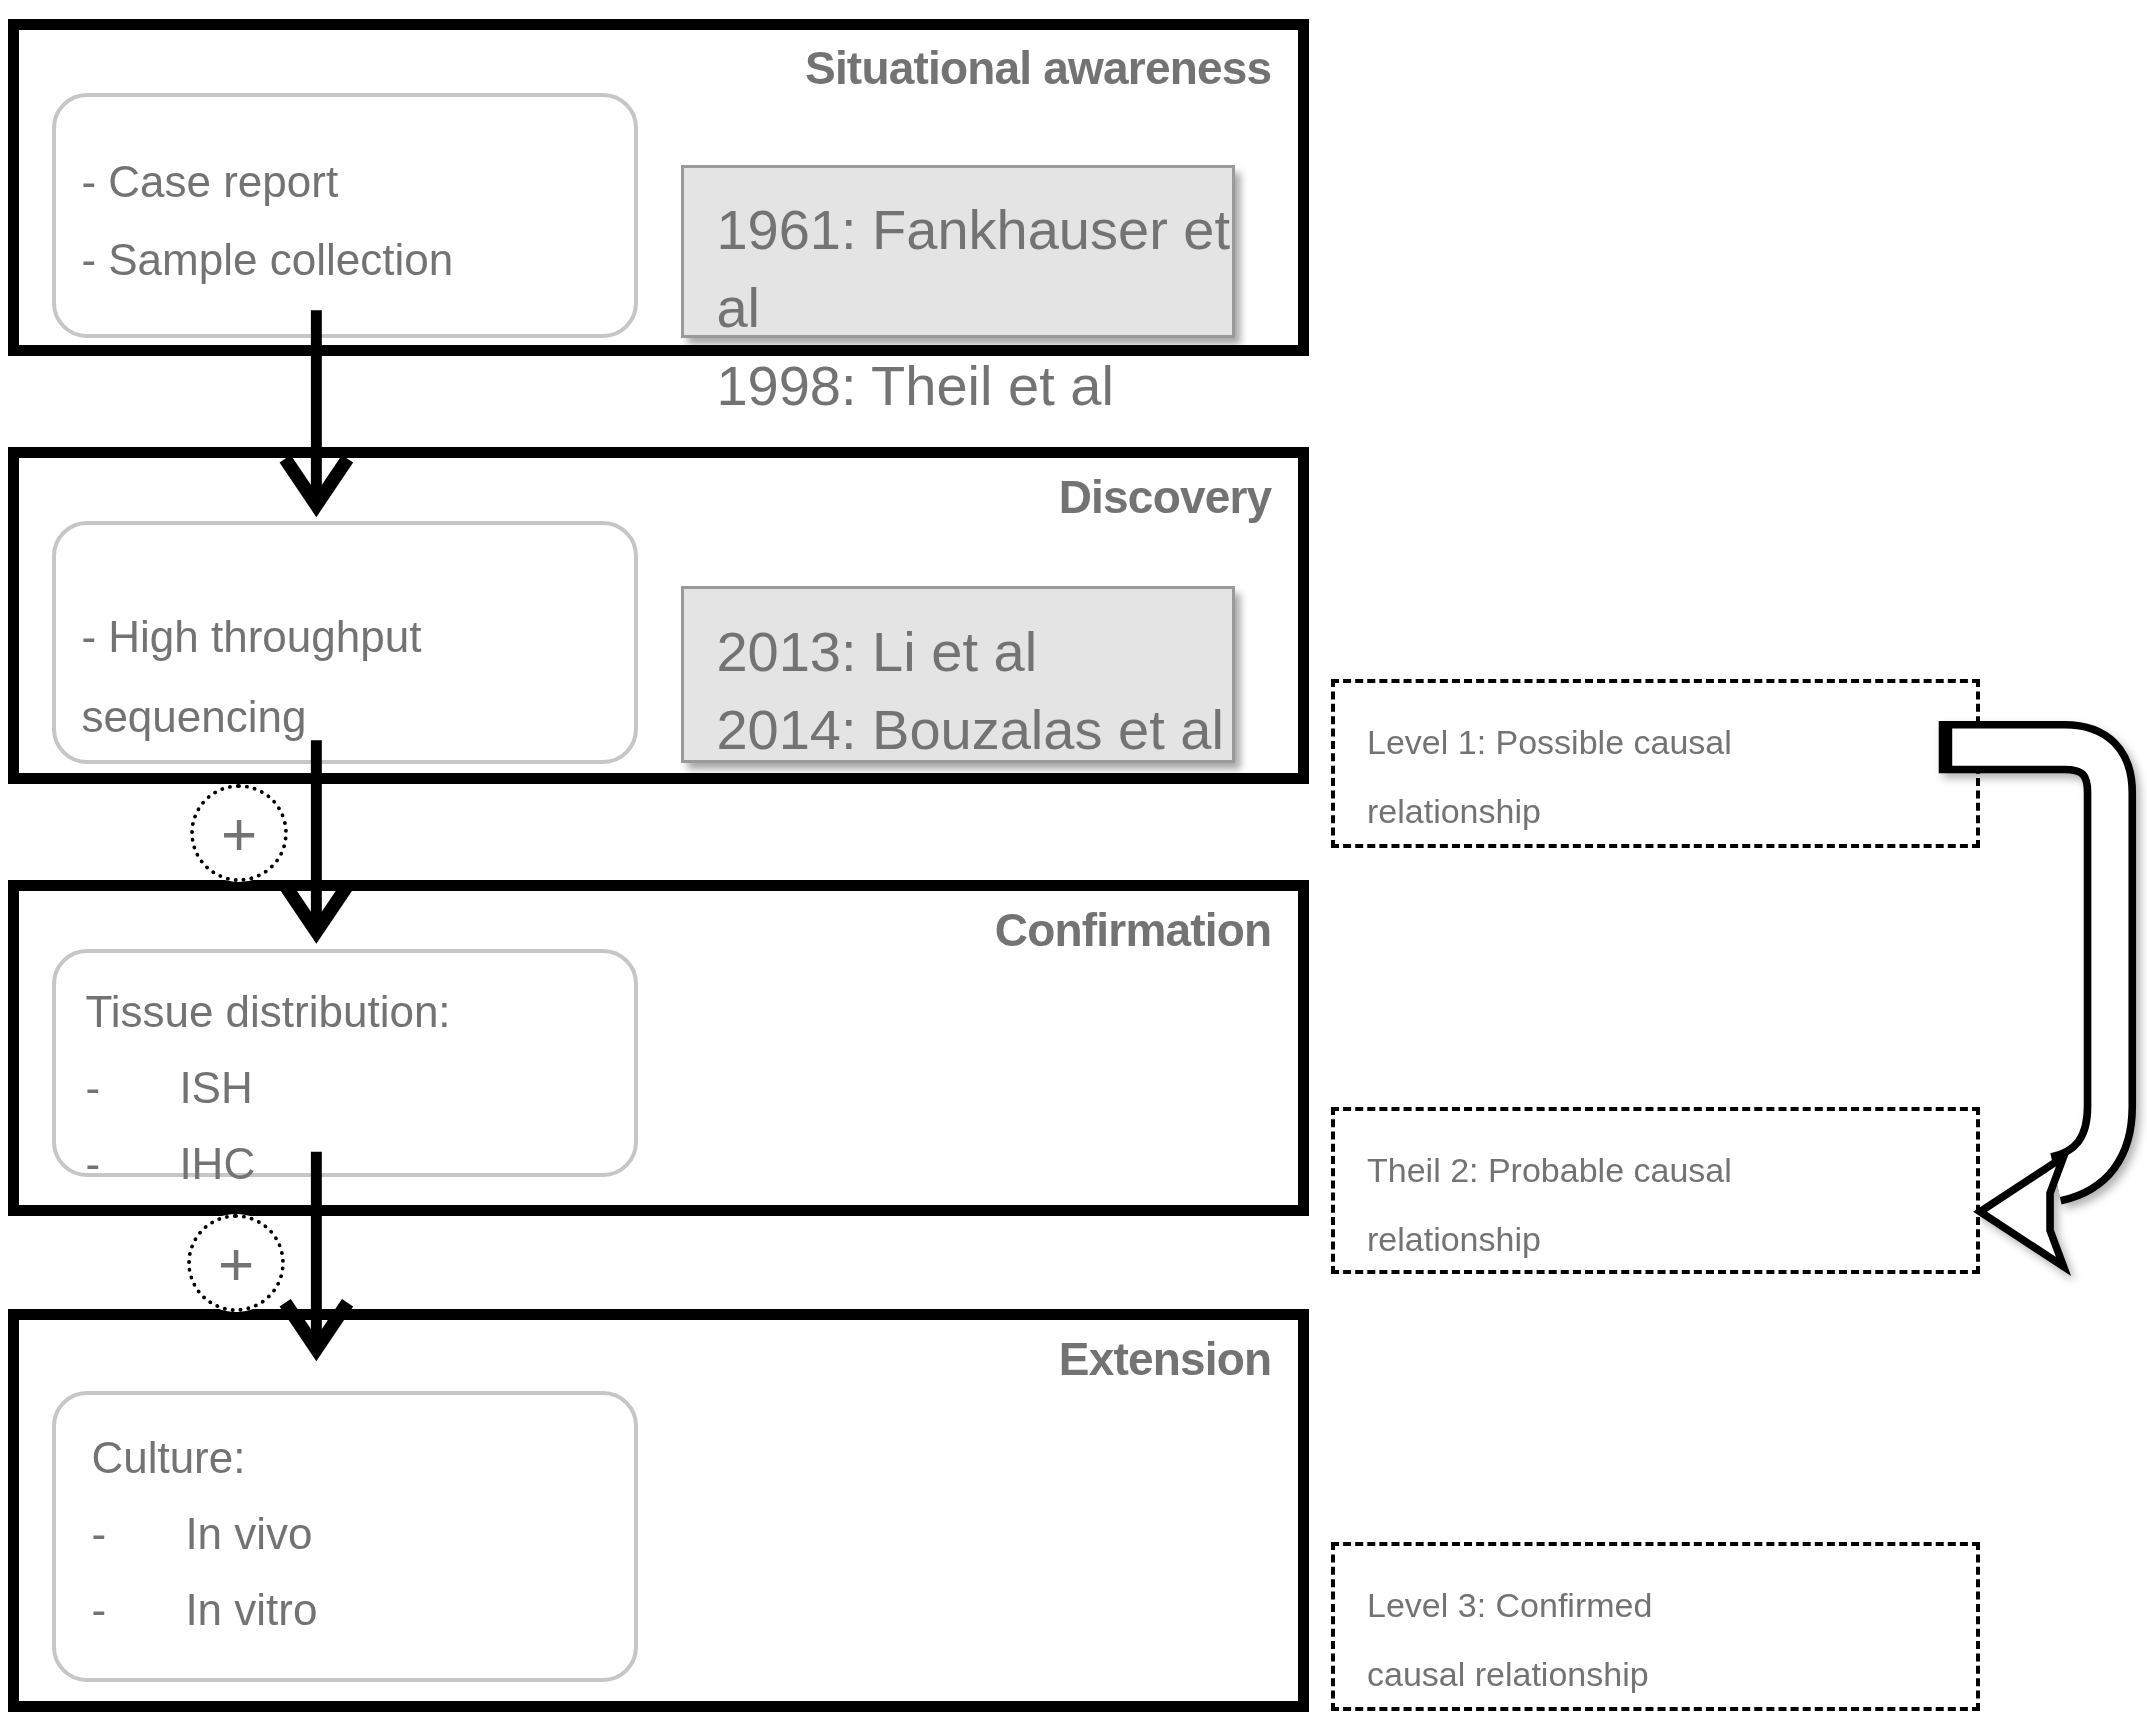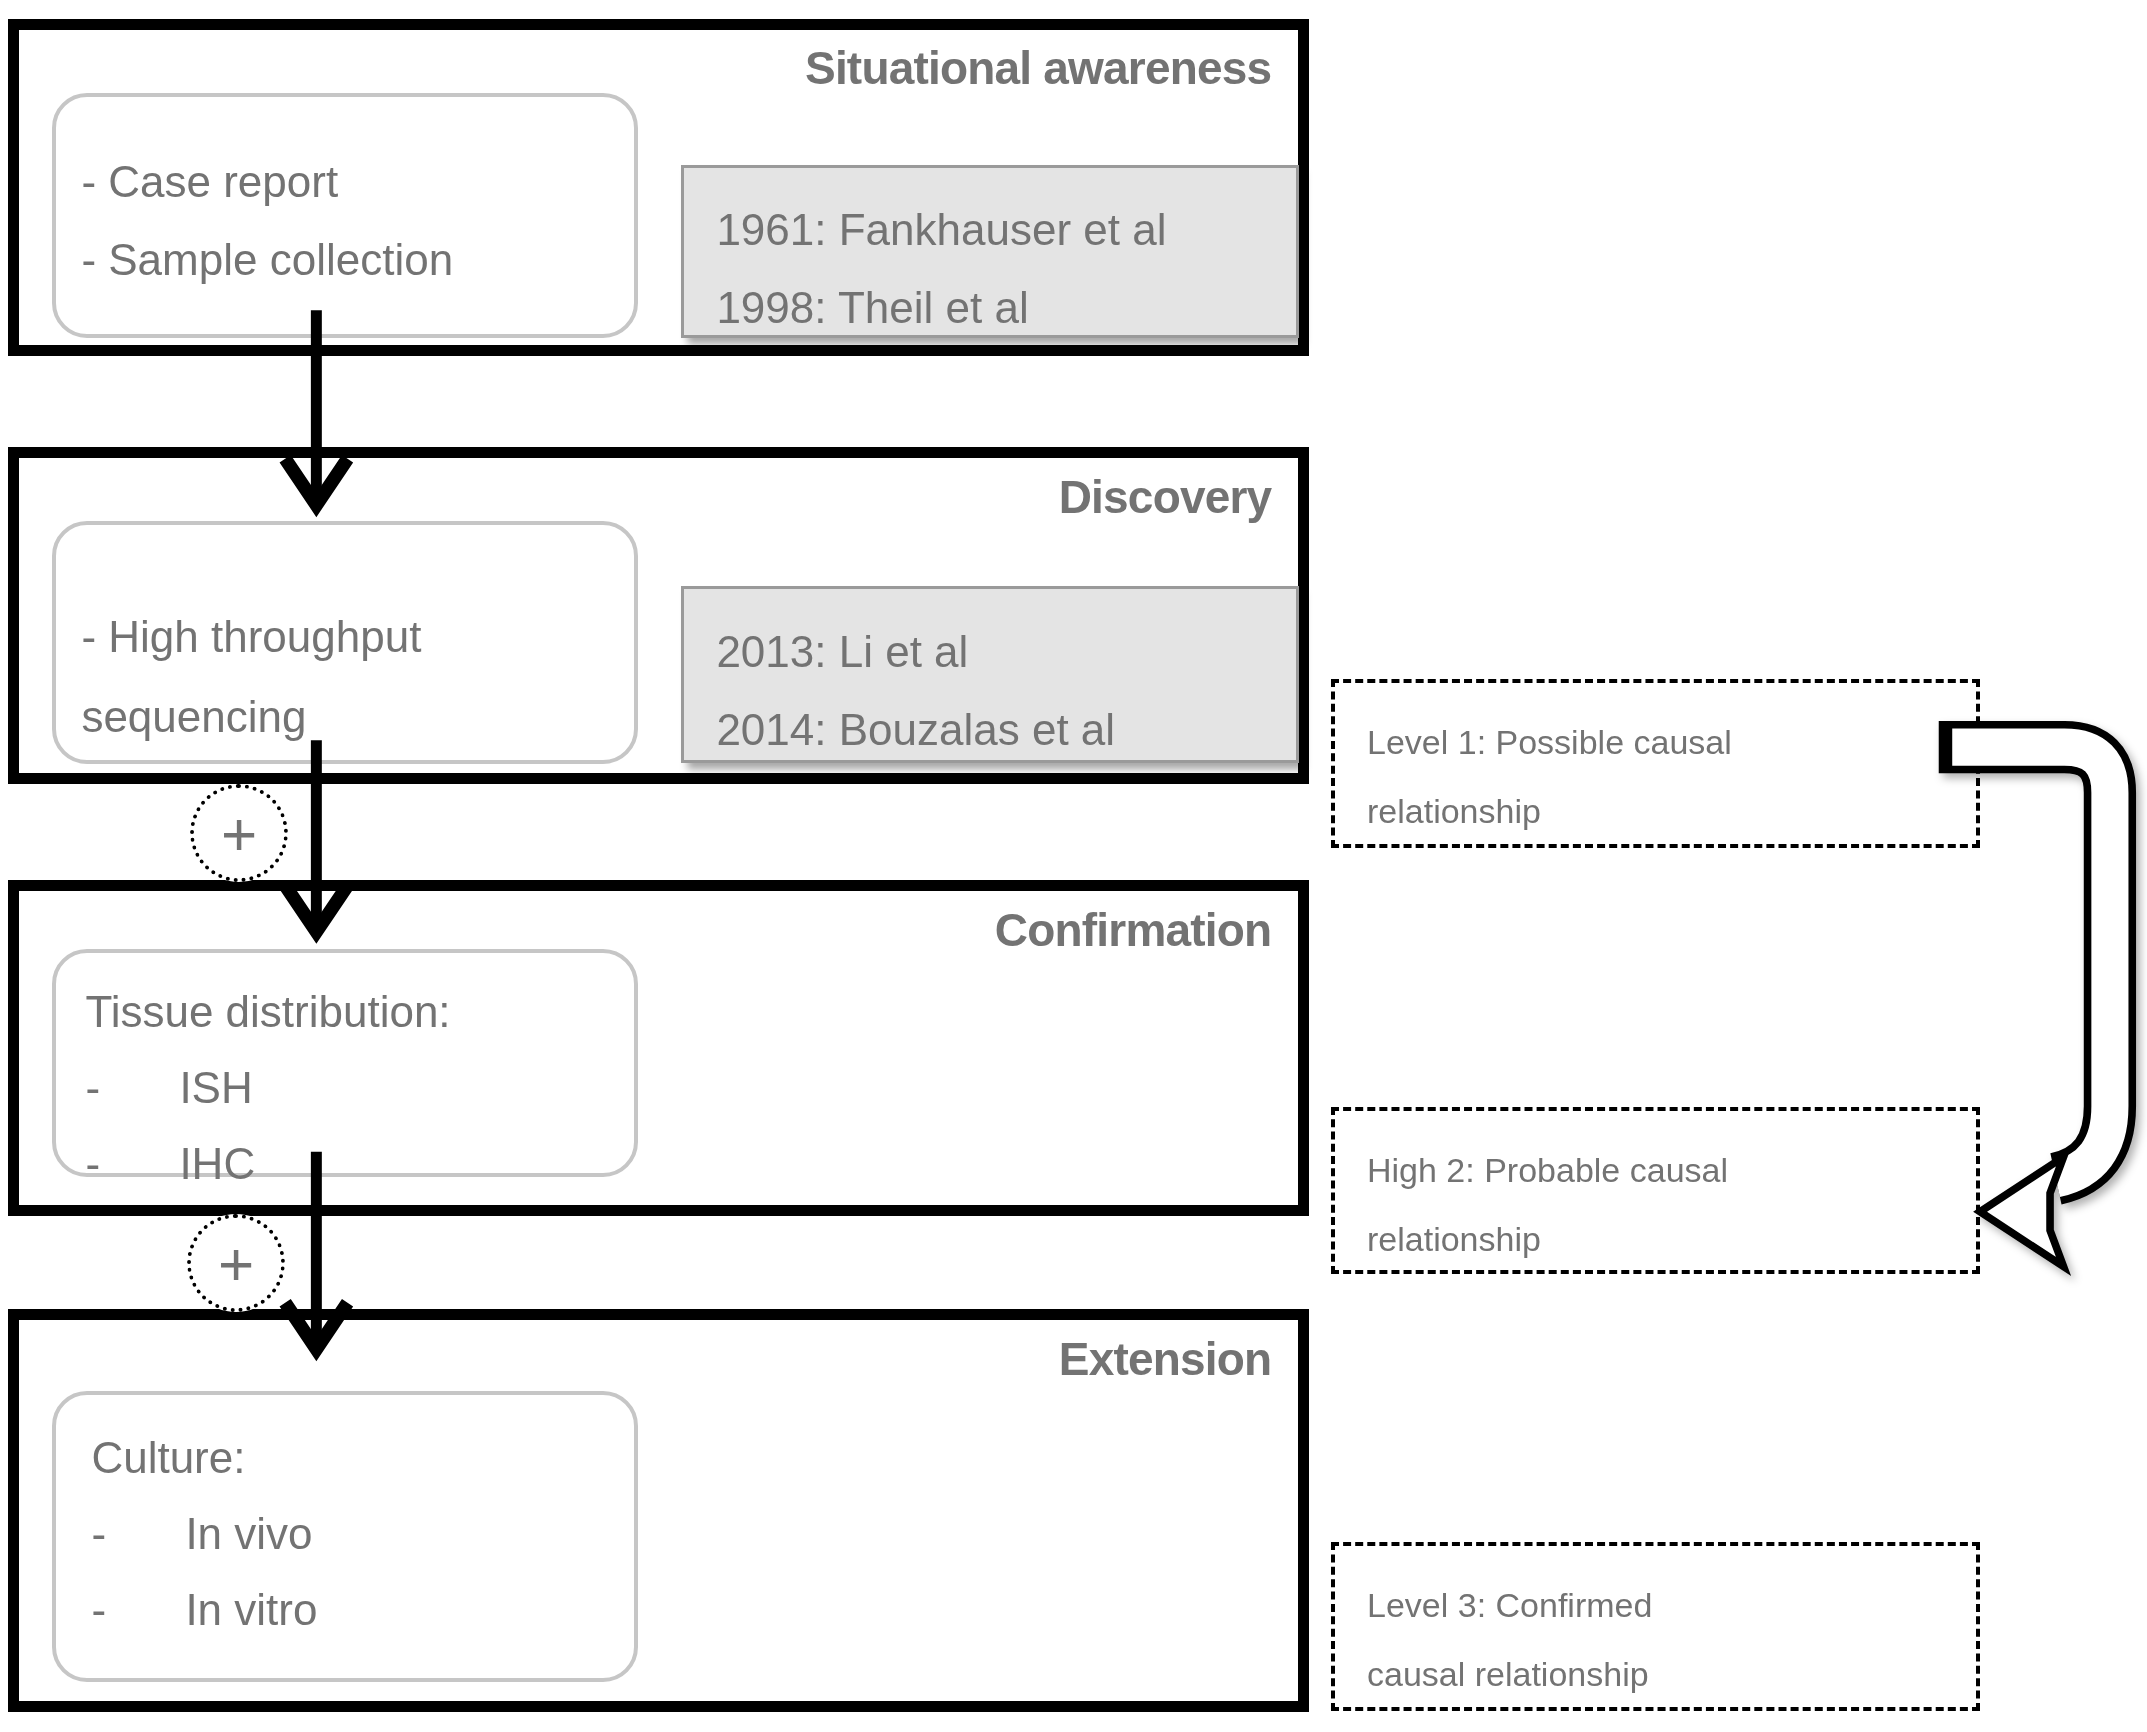--- a/index.html
+++ b/index.html
@@ -19,24 +19,24 @@
     position:absolute;left:33px;width:586px;background:#fff;
     border:4.2px solid #c6c6c6;border-radius:35px;box-sizing:border-box;
     font-size:44px;line-height:78px;margin-top:25px;
   }
   .method-box .pad{padding:46px 0 0 25px;}
   .method-box .pad-wrap{padding:72px 0 0 25px;width:489px;line-height:80px;}
   .method-heading{padding:21px 0 0 29px;line-height:76px;}
   .li-row{display:flex;line-height:76px;padding-left:29px;}
   .li-dash{display:inline-block;width:94px;}
   .refs-box{
-    position:absolute;left:662px;width:618px;background:#e4e4e4;
+    position:absolute;left:662px;width:554px;background:#e4e4e4;
     border:3.4px solid #9a9a9a;box-sizing:border-box;
     box-shadow:5.9px 6.7px 7.6px rgba(0,0,0,0.35);
-    font-size:44px;line-height:78px;padding:23.6px 0 5px 32px;
+    font-size:56px;line-height:78px;padding:23.6px 0 5px 32px;
   }
   .level-box{
     position:absolute;left:1331px;width:649px;background:#fff;
     border:4.2px dashed #000;box-sizing:border-box;
     font-size:34px;line-height:69px;padding:25px 17px 0 32px;
   }
   .plus-circle{
     position:absolute;width:98px;height:98px;background:#fff;
     border:4.2px dotted #000;border-radius:50%;box-sizing:border-box;
     display:flex;align-items:center;justify-content:center;
@@ -102,21 +102,21 @@
         <span>In vitro</span>
       </div>
     </div>
   </div>
 
   <div class="level-box" style="top:679px;height:169px;">
     <div>Level 1: Possible causal</div>
     <div>relationship</div>
   </div>
   <div class="level-box" style="top:1107px;height:167px;">
-    <div>High 2: Probable causal</div>
+    <div>Theil 2: Probable causal</div>
     <div>relationship</div>
   </div>
   <div class="level-box" style="top:1542px;height:169px;">
     <div>Level 3: Confirmed</div>
     <div>causal relationship</div>
   </div>
 
   <div class="plus-circle" style="left:190px;top:784px;">
     <span>+</span>
   </div>

